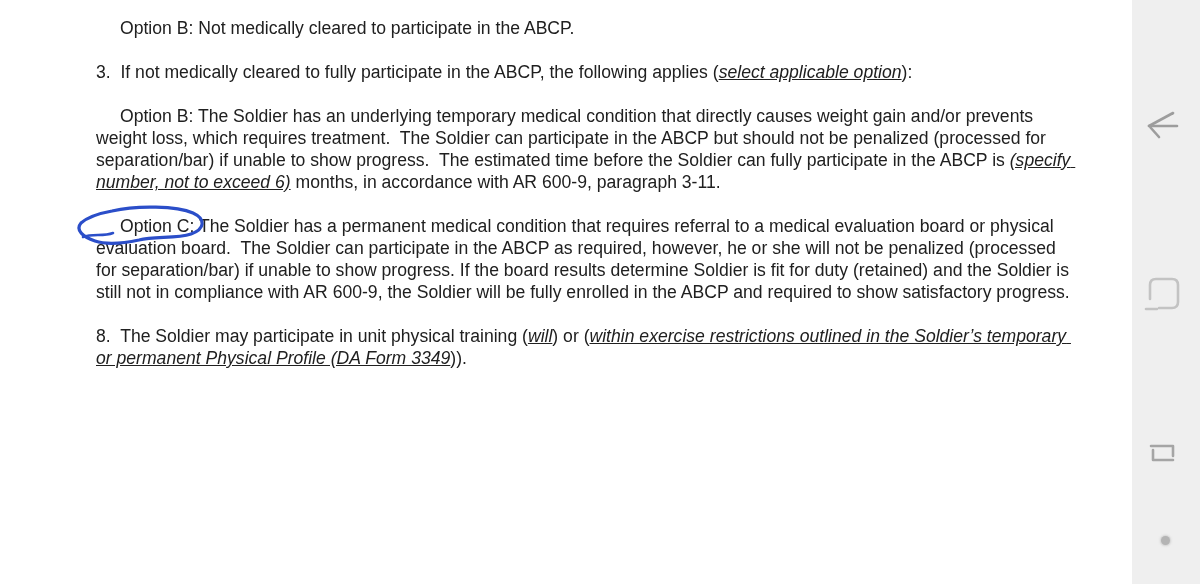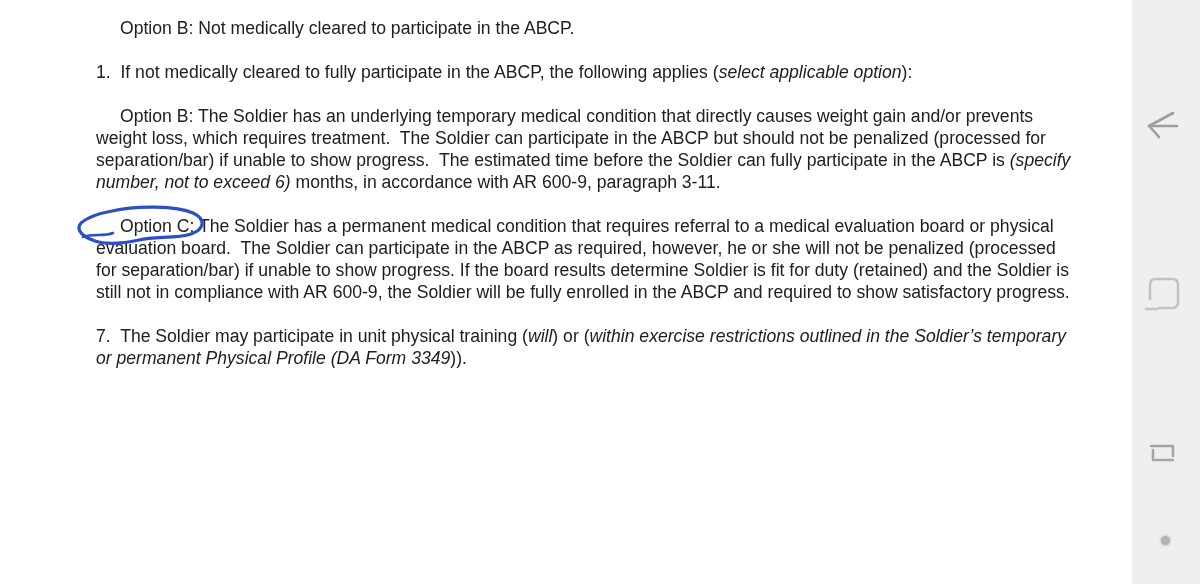--- a/index.html
+++ b/index.html
@@ -10,21 +10,21 @@
   }
   .doc{
     position:absolute;left:0;top:0;width:1132px;height:584px;
     background:#ffffff;
     padding:17px 52px 0 96px;box-sizing:border-box;
     color:#202020;
     font-size:17.6px;line-height:22px;
   }
   .para{margin:0 0 22px 0;white-space:pre-wrap;}
   .para.indent{text-indent:24px;}
-  .it{font-style:italic;}
+  .it{font-style:italic;text-decoration:underline;}
   .circled{position:relative;display:inline;}
   .circled svg{
     position:absolute;left:-56px;top:-14px;width:152px;height:48px;
     pointer-events:none;overflow:visible;
   }
   .navbar{
     position:absolute;left:1132px;top:0;width:68px;height:584px;
     background:#efefef;
   }
   .nav-icon{position:absolute;width:40px;height:40px;}
@@ -36,27 +36,27 @@
     position:absolute;left:29px;top:536px;width:9px;height:9px;
     border-radius:50%;background:#b4b4b4;box-shadow:0 0 2px 1px rgba(180,180,180,.5);
   }
 </style>
 </head>
 <body>
 
 <div class="doc">
   <div id="docBody">
       <div class="para indent"><span class="">Option B: Not medically cleared to participate in the ABCP.</span></div>
-      <div class="para"><span class="">1.  If not medically cleared to fully participate in the ABCP, the following applies (</span><span class="it ">select applicable option</span><span class="">):</span></div>
+      <div class="para"><span class="">3.  If not medically cleared to fully participate in the ABCP, the following applies (</span><span class="it ">select applicable option</span><span class="">):</span></div>
       <div class="para indent"><span class="">Option B: The Soldier has an underlying temporary medical condition that directly causes weight gain and/or prevents weight loss, which requires treatment.  The Soldier can participate in the ABCP but should not be penalized (processed for separation/bar) if unable to show progress.  The estimated time before the Soldier can fully participate in the ABCP is </span><span class="it ">(specify number, not to exceed 6)</span><span class=""> months, in accordance with AR 600-9, paragraph 3-11.</span></div>
       <div class="para indent"><span class="circled"><svg viewBox="0 0 150 48">
             <path d="M47 9 C72 3,112 4,128 11 C141 17,140 27,126 32 C111 37,90 34,74 38 C60 41,42 43,30 39 C18 35,10 28,16 21 C24 14,36 11,47 9 Z" fill="none" stroke="#2b4ec9" stroke-width="3.2" stroke-linecap="round" stroke-linejoin="round"></path>
             <path d="M18 35 C28 31,38 35,48 31" fill="none" stroke="#2b4ec9" stroke-width="2.6" stroke-linecap="round"></path>
           </svg>Option C:</span><span class=""> The Soldier has a permanent medical condition that requires referral to a medical evaluation board or physical evaluation board.  The Soldier can participate in the ABCP as required, however, he or she will not be penalized (processed for separation/bar) if unable to show progress. If the board results determine Soldier is fit for duty (retained) and the Soldier is still not in compliance with AR 600-9, the Soldier will be fully enrolled in the ABCP and required to show satisfactory progress.</span></div>
-      <div class="para"><span class="">7.  The Soldier may participate in unit physical training (</span><span class="it ">will</span><span class="">) or (</span><span class="it ">within exercise restrictions outlined in the Soldier’s temporary or permanent Physical Profile (DA Form 3349</span><span class="">)).</span></div>
+      <div class="para"><span class="">8.  The Soldier may participate in unit physical training (</span><span class="it ">will</span><span class="">) or (</span><span class="it ">within exercise restrictions outlined in the Soldier’s temporary or permanent Physical Profile (DA Form 3349</span><span class="">)).</span></div>
     </div>
 </div>
 
 <div class="navbar">
   <div class="nav-icon" id="navBack">
     <svg viewBox="0 0 40 40" fill="none" stroke="#9d9d9d" stroke-width="2.6" stroke-linecap="round">
       <path d="M31 7 L7 20"></path>
       <path d="M7 20 H35"></path>
       <path d="M8.5 21.5 L17 31"></path>
     </svg>

